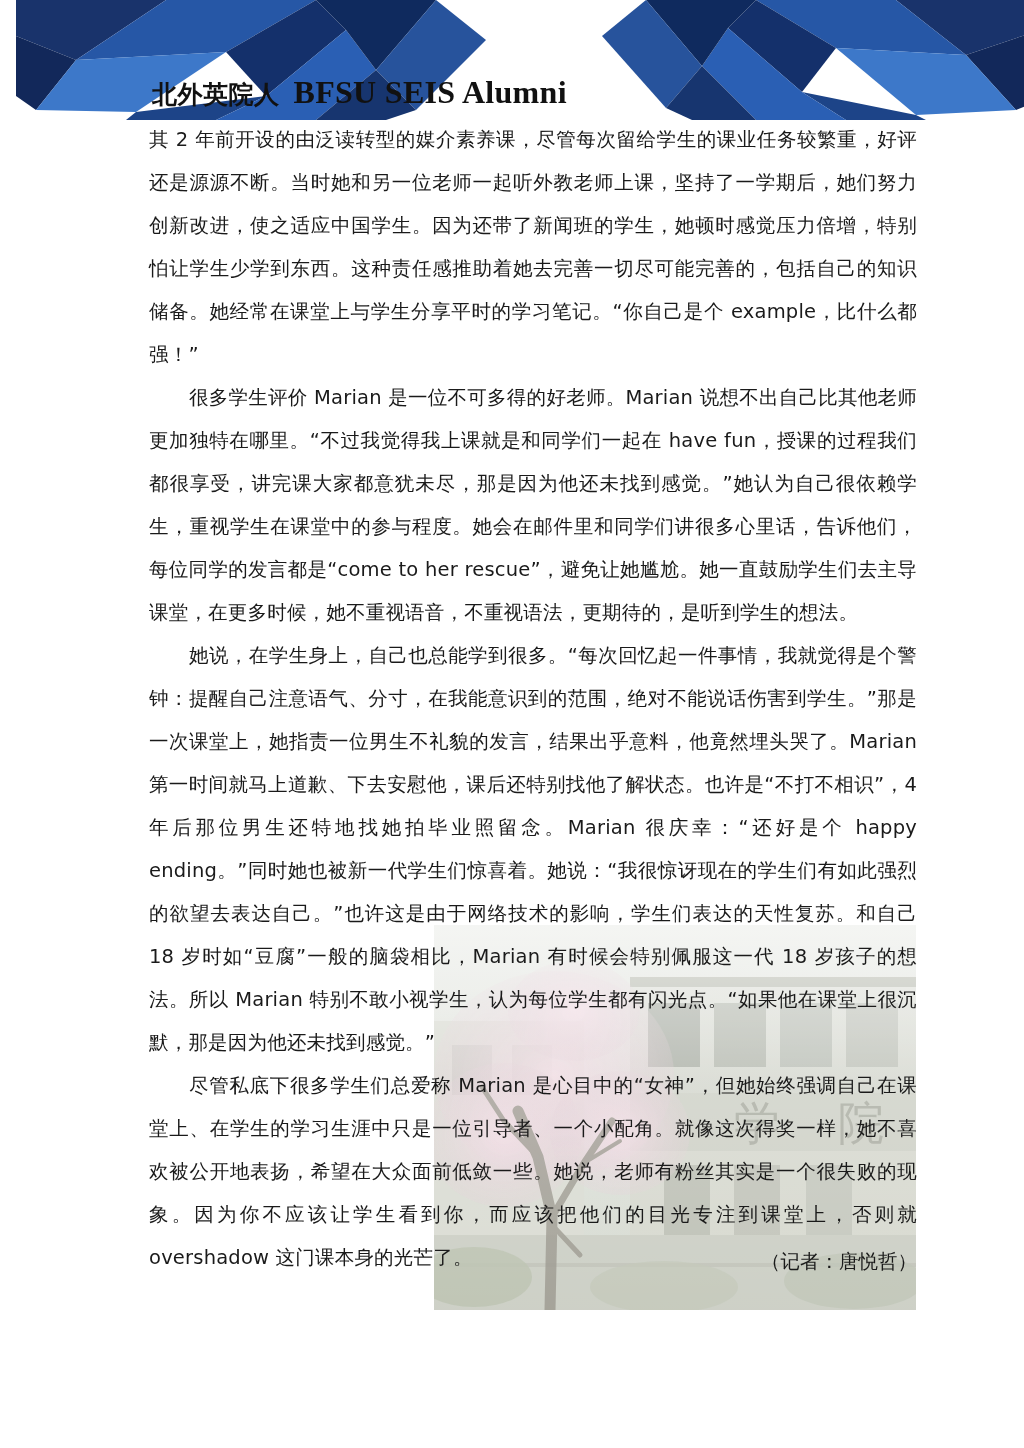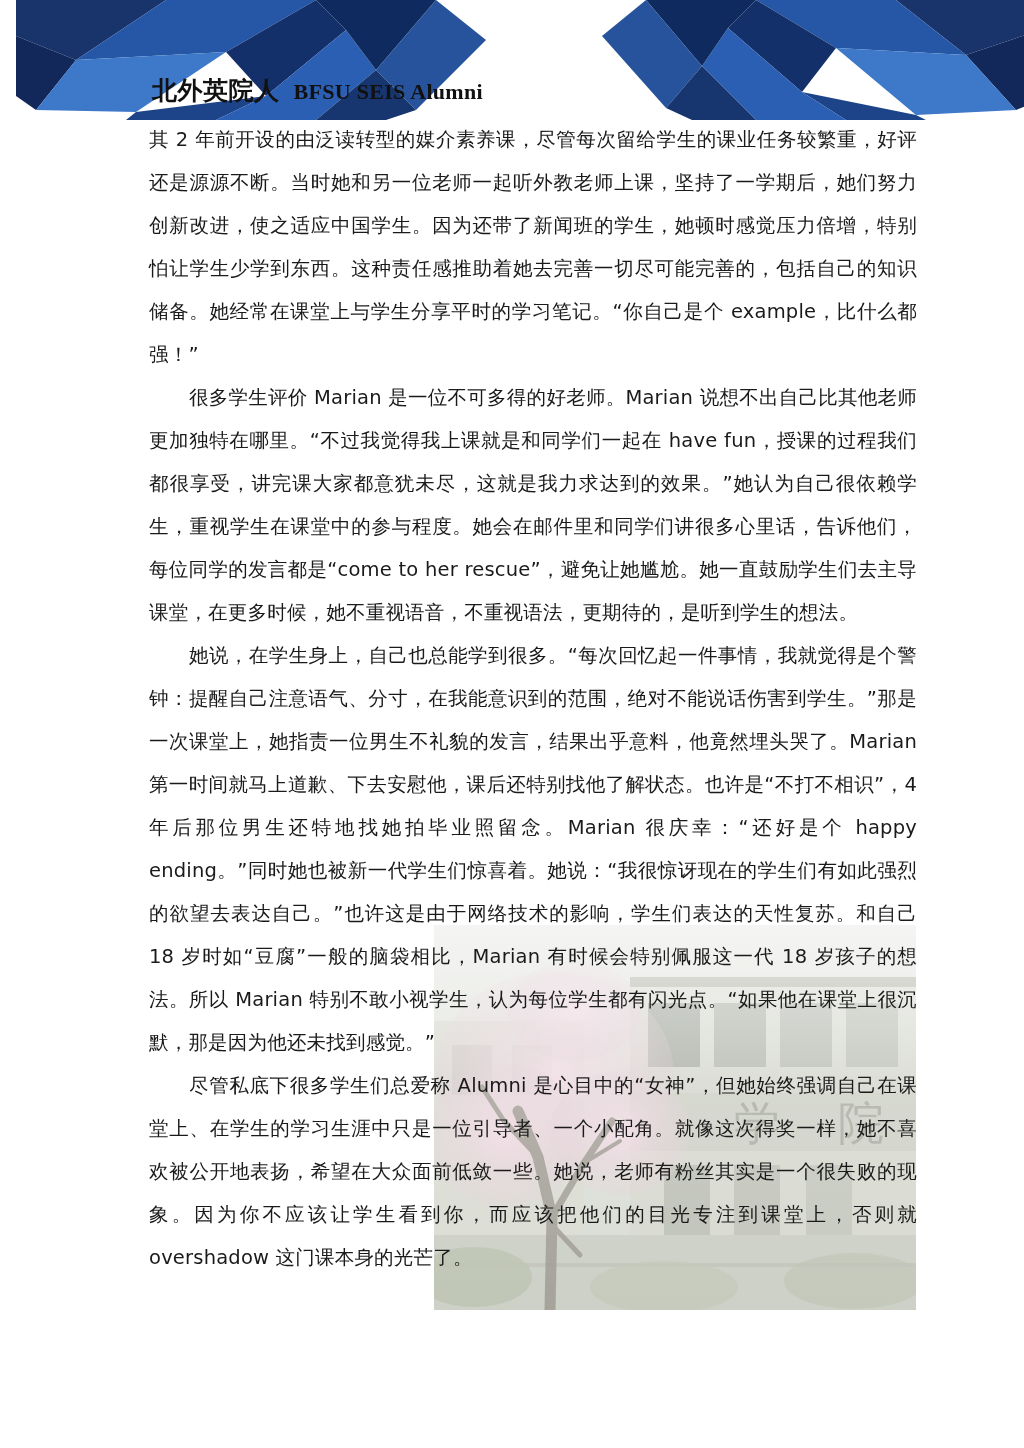--- a/index.html
+++ b/index.html
@@ -50,21 +50,21 @@
   .masthead .cn {
     font-family: "DejaVu Sans", sans-serif;
     font-weight: bold;
     font-size: 25px;
     color: #111;
     letter-spacing: 0.5px;
   }
   .masthead .en {
     font-family: "Liberation Serif", serif;
     font-weight: bold;
-    font-size: 22px;
+    font-size: 32px;
     color: #111;
     letter-spacing: 0.3px;
   }
 
   
   .article {
     position: absolute;
     left: 133px;
     top: 118px;
     width: 768px;
@@ -225,20 +225,21 @@
       <ellipse cx="40" cy="352" rx="58" ry="30" fill="#b9c0ae" opacity="0.8"></ellipse>
       <ellipse cx="230" cy="362" rx="74" ry="26" fill="#c0c6b6" opacity="0.7"></ellipse>
       <ellipse cx="420" cy="356" rx="70" ry="28" fill="#bcc2b2" opacity="0.65"></ellipse>
 
       <rect x="0" y="0" width="482" height="385" fill="url(#fade)"></rect>
     </svg>
   </div>
 
   <div class="article">
     <p>其 2 年前开设的由泛读转型的媒介素养课，尽管每次留给学生的课业任务较繁重，好评还是源源不断。当时她和另一位老师一起听外教老师上课，坚持了一学期后，她们努力创新改进，使之适应中国学生。因为还带了新闻班的学生，她顿时感觉压力倍增，特别怕让学生少学到东西。这种责任感推助着她去完善一切尽可能完善的，包括自己的知识储备。她经常在课堂上与学生分享平时的学习笔记。“你自己是个 example，比什么都强！”</p>
-    <p class="indent">很多学生评价 Marian 是一位不可多得的好老师。Marian 说想不出自己比其他老师更加独特在哪里。“不过我觉得我上课就是和同学们一起在 have fun，授课的过程我们都很享受，讲完课大家都意犹未尽，这就是我力求达到的效果。”她认为自己很依赖学生，重视学生在课堂中的参与程度。她会在邮件里和同学们讲很多心里话，告诉他们，每位同学的发言都是“come to her rescue”，避免让她尴尬。她一直鼓励学生们去主导课堂，在更多时候，她不重视语音，不重视语法，更期待的，是听到学生的想法。</p>
+    <p class="indent">很多学生评价 Marian 是一位不可多得的好老师。Marian 说想不出自己比其他老师更加独特在哪里。“不过我觉得我上课就是和同学们一起在 have fun，授课的过程我们都很享受，讲完课大家都意犹未尽，那是因为他还未找到感觉。”她认为自己很依赖学生，重视学生在课堂中的参与程度。她会在邮件里和同学们讲很多心里话，告诉他们，每位同学的发言都是“come to her rescue”，避免让她尴尬。她一直鼓励学生们去主导课堂，在更多时候，她不重视语音，不重视语法，更期待的，是听到学生的想法。</p>
     <p class="indent">她说，在学生身上，自己也总能学到很多。“每次回忆起一件事情，我就觉得是个警钟：提醒自己注意语气、分寸，在我能意识到的范围，绝对不能说话伤害到学生。”那是一次课堂上，她指责一位男生不礼貌的发言，结果出乎意料，他竟然埋头哭了。Marian 第一时间就马上道歉、下去安慰他，课后还特别找他了解状态。也许是“不打不相识”，4 年后那位男生还特地找她拍毕业照留念。Marian 很庆幸：“还好是个 happy ending。”同时她也被新一代学生们惊喜着。她说：“我很惊讶现在的学生们有如此强烈的欲望去表达自己。”也许这是由于网络技术的影响，学生们表达的天性复苏。和自己 18 岁时如“豆腐”一般的脑袋相比，Marian 有时候会特别佩服这一代 18 岁孩子的想法。所以 Marian 特别不敢小视学生，认为每位学生都有闪光点。“如果他在课堂上很沉默，那是因为他还未找到感觉。”</p>
-    <p class="indent">尽管私底下很多学生们总爱称 Alumni 是心目中的“女神”，但她始终强调自己在课堂上、在学生的学习生涯中只是一位引导者、一个小配角。就像这次得奖一样，她不喜欢被公开地表扬，希望在大众面前低敛一些。她说，老师有粉丝其实是一个很失败的现象。因为你不应该让学生看到你，而应该把他们的目光专注到课堂上，否则就 overshadow 这门课本身的光芒了。</p>
-  </div>
-
+    <p class="indent">尽管私底下很多学生们总爱称 Marian 是心目中的“女神”，但她始终强调自己在课堂上、在学生的学习生涯中只是一位引导者、一个小配角。就像这次得奖一样，她不喜欢被公开地表扬，希望在大众面前低敛一些。她说，老师有粉丝其实是一个很失败的现象。因为你不应该让学生看到你，而应该把他们的目光专注到课堂上，否则就 overshadow 这门课本身的光芒了。</p>
+  </div>
+
+  <div class="byline">（记者：唐悦哲）</div>
 
 
 </div>
 
 </body></html>

